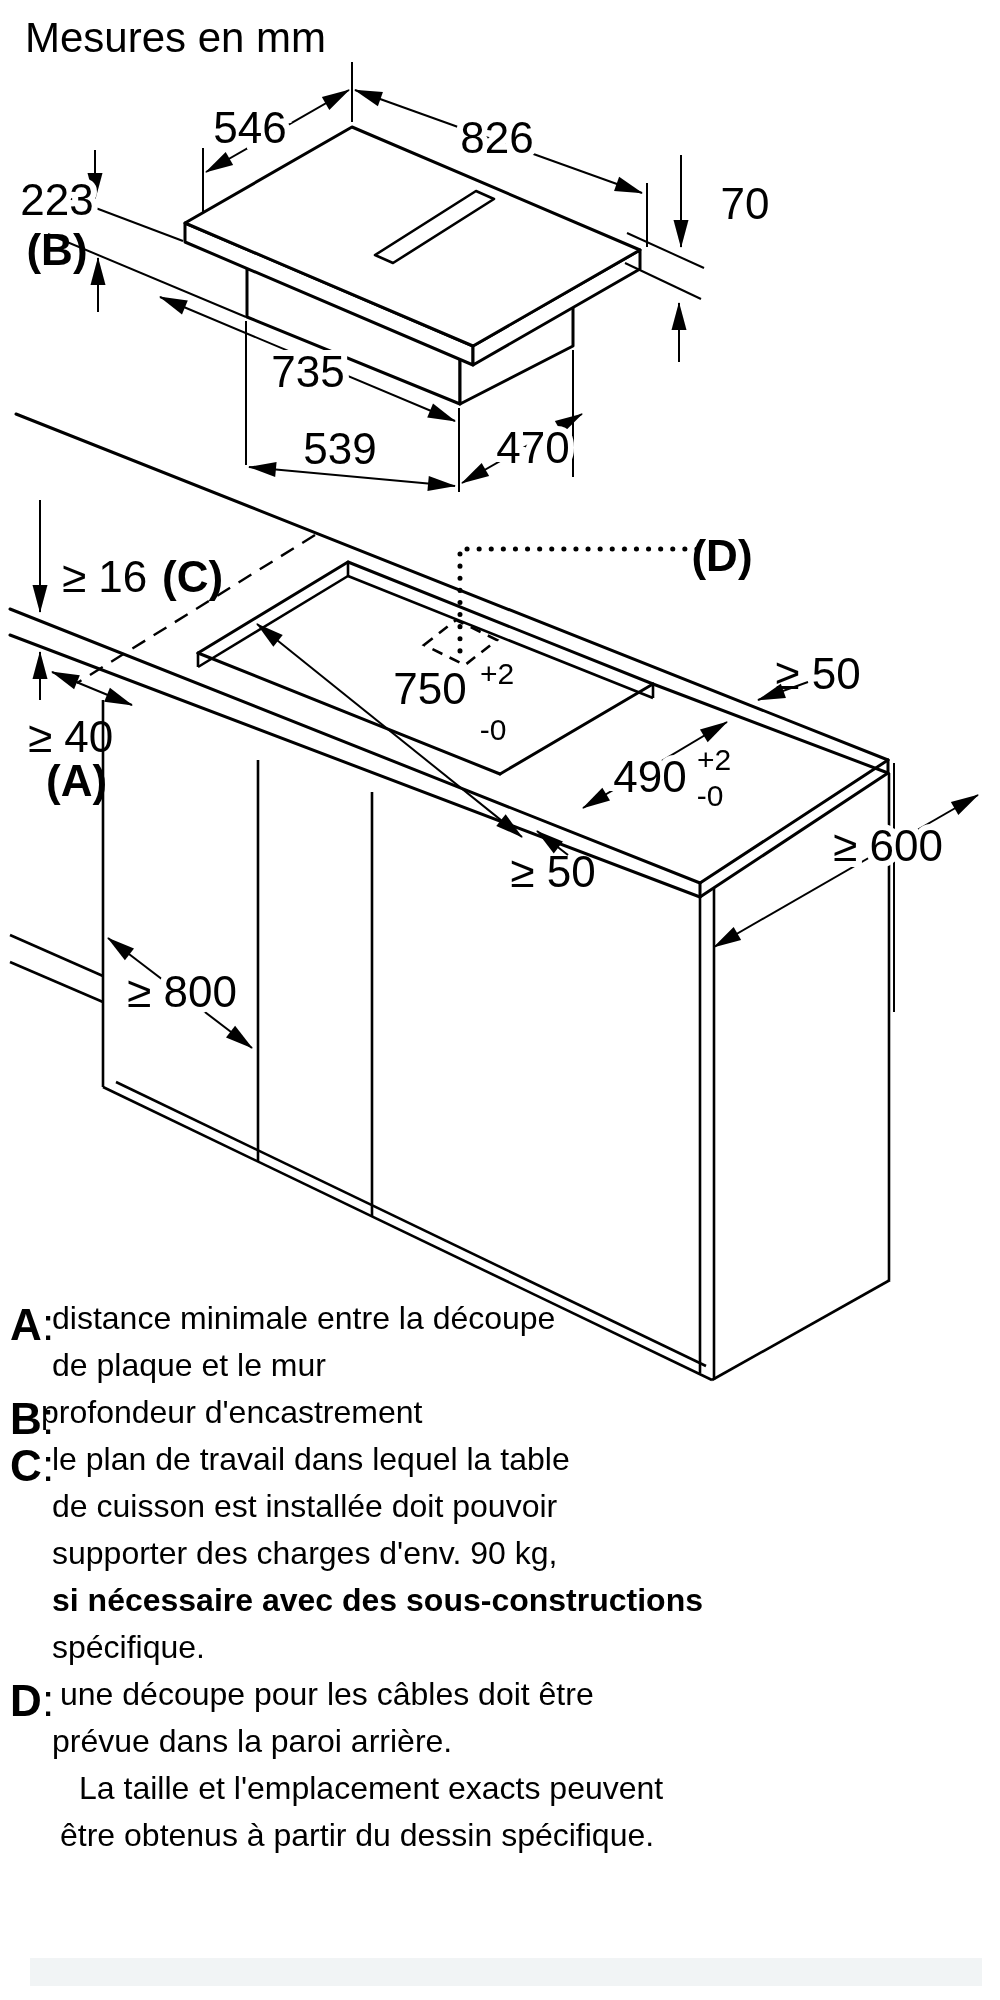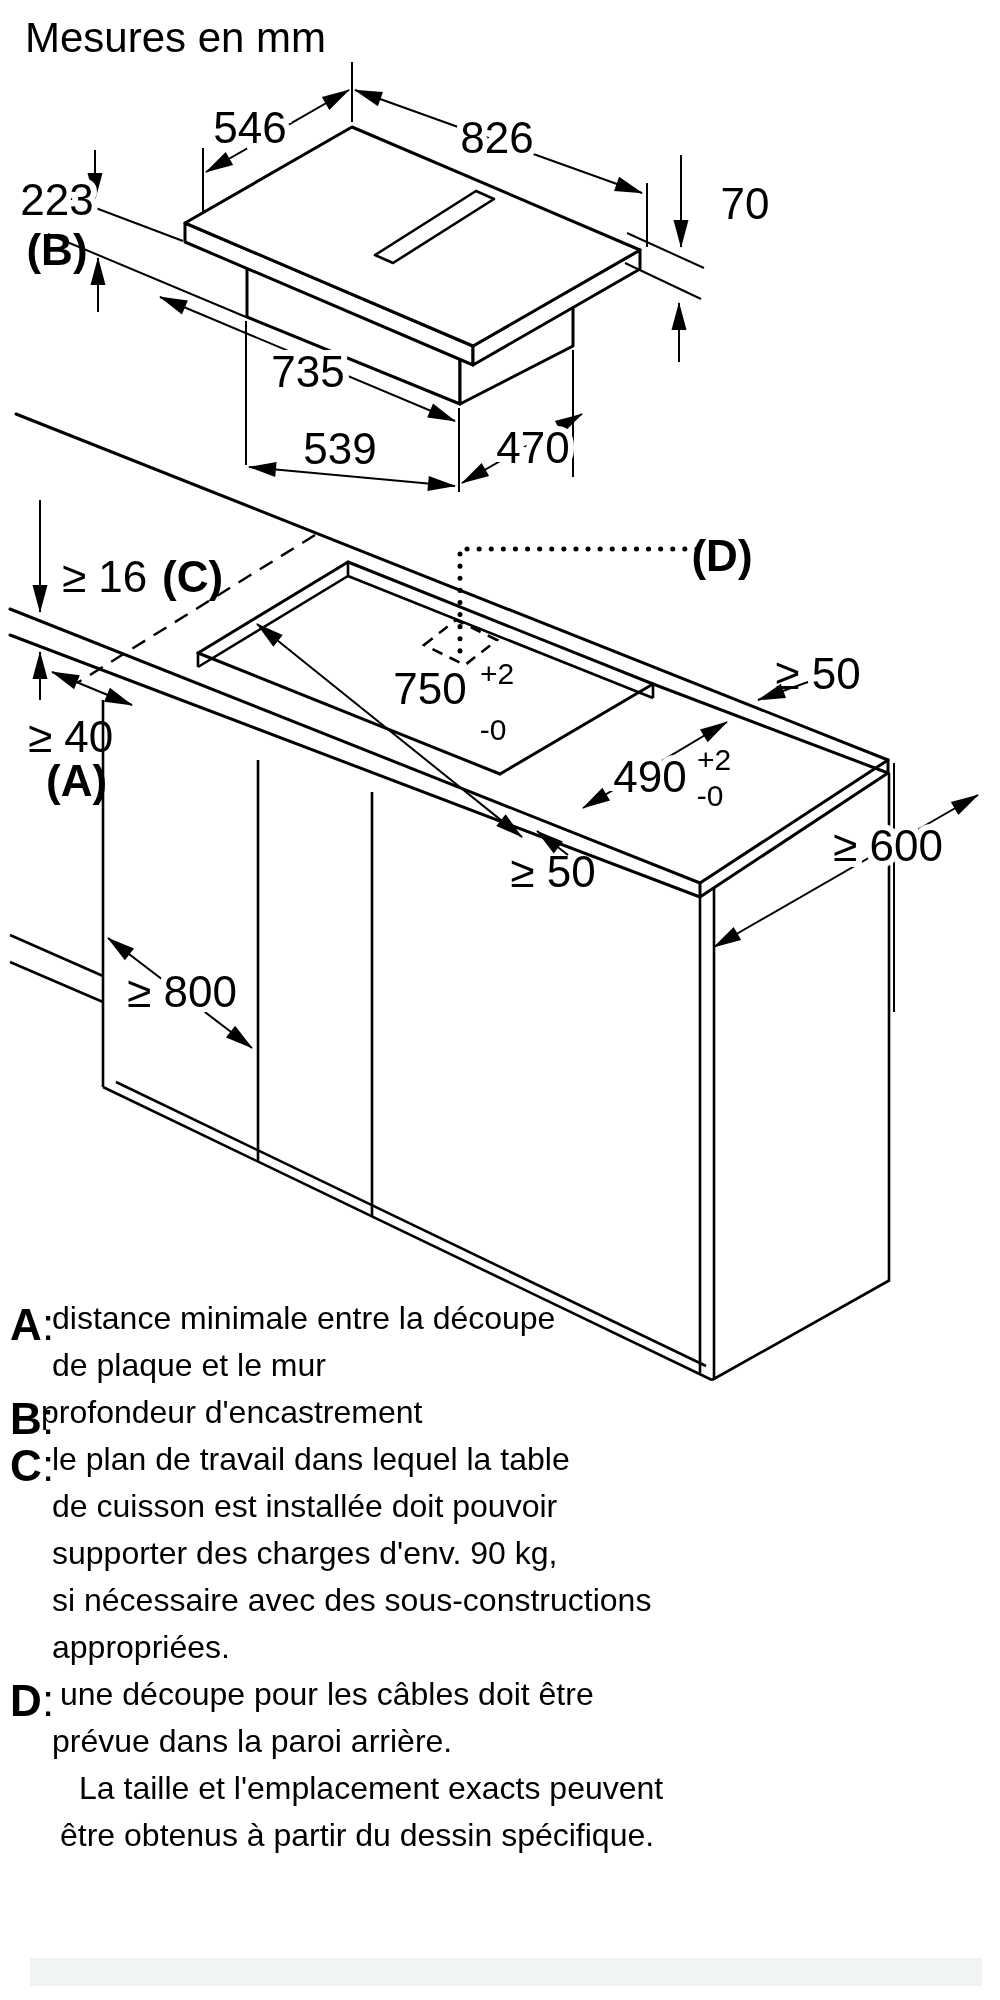--- a/index.html
+++ b/index.html
@@ -155,22 +155,22 @@
 
     <div class="legend-key" style="left:10px;top:1394px;">B</div>
     <div class="legend-sep" style="left:42px;top:1394px;">:</div>
     <div class="legend-line" style="left:41px;top:1394px;">profondeur d'encastrement</div>
 
     <div class="legend-key" style="left:10px;top:1441px;">C</div>
     <div class="legend-sep" style="left:42px;top:1441px;">:</div>
     <div class="legend-line" style="left:52px;top:1441px;">le plan de travail dans lequel la table</div>
     <div class="legend-line" style="left:52px;top:1488px;">de cuisson est installée doit pouvoir</div>
     <div class="legend-line" style="left:52px;top:1535px;">supporter des charges d'env. 90 kg,</div>
-    <div class="legend-line" style="left:52px;top:1582px;">si nécessaire avec des sous-constructions</div>
-    <div class="legend-line" style="left:52px;top:1629px;">appropriées.</div>
+    <div class="legend-line" style="left:52px;top:1582px;font-weight:bold;">si nécessaire avec des sous-constructions</div>
+    <div class="legend-line" style="left:52px;top:1629px;">spécifique.</div>
 
     <div class="legend-key" style="left:10px;top:1676px;">D</div>
     <div class="legend-sep" style="left:42px;top:1676px;">:</div>
     <div class="legend-line" style="left:52px;top:1676px;margin-left:8px;">une découpe pour les câbles doit être</div>
     <div class="legend-line" style="left:52px;top:1723px;">prévue dans la paroi arrière.</div>
     <div class="legend-line" style="left:52px;top:1770px;margin-left:27px;">La taille et l'emplacement exacts peuvent</div>
     <div class="legend-line" style="left:60px;top:1817px;">être obtenus à partir du dessin spécifique.</div>
   </div>
 
   <div class="footer-bar"></div>

